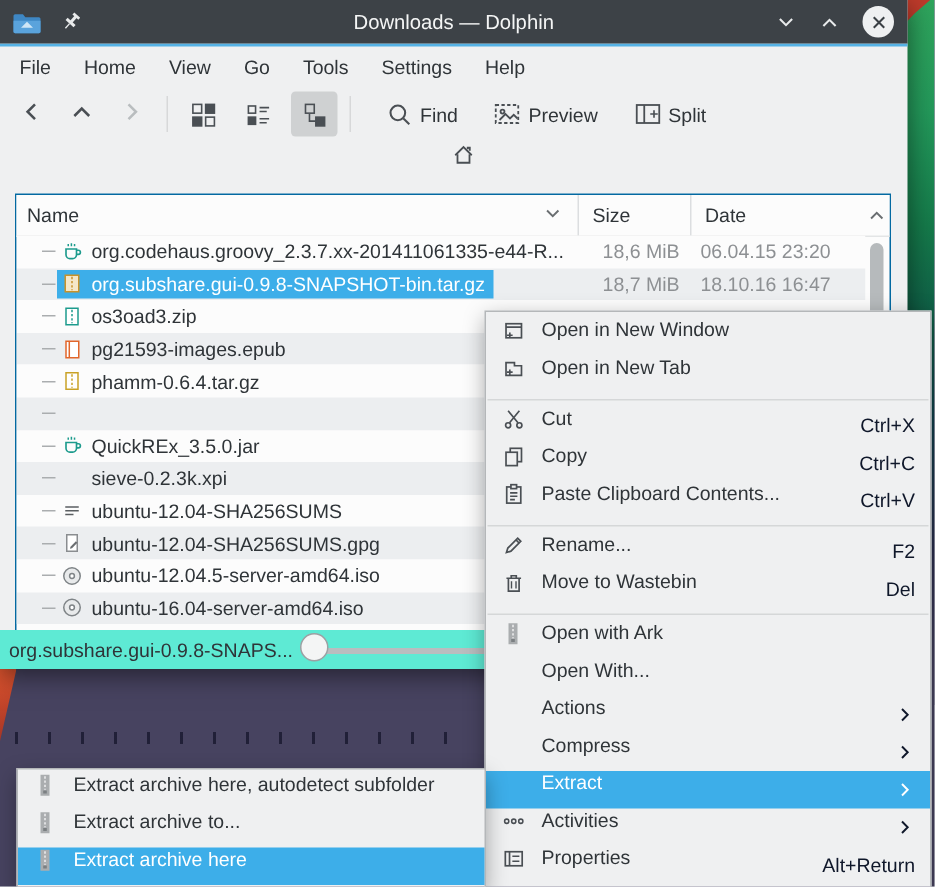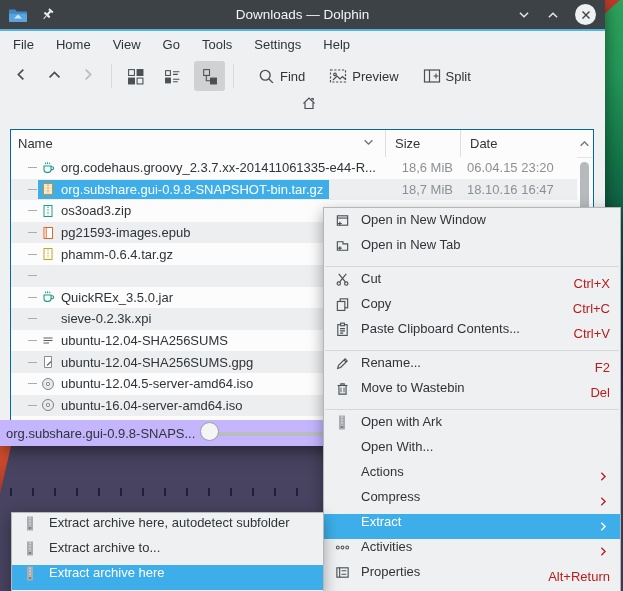--- a/index.html
+++ b/index.html
@@ -64,31 +64,31 @@
   .chip{display:flex;align-items:center;gap:6px;padding:2px 6px 2px 3px;white-space:nowrap;}
   .row.selected .chip{background:#3daee9;color:#fff;}
   .ficon{width:14px;height:14px;flex:none;}
   .cell-size{position:absolute;left:302px;width:140px;text-align:right;color:#8d9093;}
   .cell-date{position:absolute;left:456px;color:#8d9093;white-space:nowrap;}
   
   .vscroll{position:absolute;right:1px;top:0;width:15px;bottom:0;}
   .vs-up{height:26px;display:flex;align-items:center;justify-content:center;color:#6a6e71;}
   .vs-thumb{position:absolute;left:3px;top:32px;width:9px;height:150px;border-radius:5px;background:#b6babc;}
   
-  .statusbar{position:absolute;left:0;top:420px;width:605px;height:26px;background:#c4b5fd;display:flex;align-items:center;padding-left:6px;box-sizing:border-box;}
+  .statusbar{position:absolute;left:0;top:420px;width:605px;height:26px;background:#5eead4;display:flex;align-items:center;padding-left:6px;box-sizing:border-box;}
   .sb-track{position:absolute;left:214px;right:10px;top:12px;height:4px;border-radius:2px;background:#b9bdbf;}
   .sb-handle{position:absolute;left:200px;top:2px;width:19px;height:19px;border-radius:50%;background:#f4f5f5;border:1px solid #9da0a3;box-sizing:border-box;}
   
   .menu{background:#eff0f1;border:1px solid #b4b7b9;box-shadow:0 5px 14px rgba(0,0,0,.35);box-sizing:border-box;}
   .ctx{position:absolute;left:323px;top:207px;width:298px;padding:4px 0;z-index:5;}
   .sub{position:absolute;left:11px;top:512px;width:313px;padding:2px 0;z-index:6;}
   .mi{height:25px;display:flex;padding:0 10px;color:#2f3438;}
   .mi-icon{width:16px;height:16px;margin-right:11px;flex:none;display:flex;align-items:center;justify-content:center;color:#4a4f54;}
   .mi-label{white-space:nowrap;}
-  .mi-right{margin-left:auto;color:#b91c1c;display:flex;align-items:center;}
+  .mi-right{margin-left:auto;color:#0f172a;display:flex;align-items:center;}
   .mi.hl{background:#3daee9;color:#fff;}
   .mi.hl .mi-right,.mi.hl .mi-icon{color:#fff;}
   .mi-sep{height:1px;background:#d5d7d8;margin:4px 1px;}
 </style>
 </head>
 <body>
 
 <div class="desk-right"></div>
 <div class="desk-red-tr"></div>
 <div class="desk-red-bl"></div>

